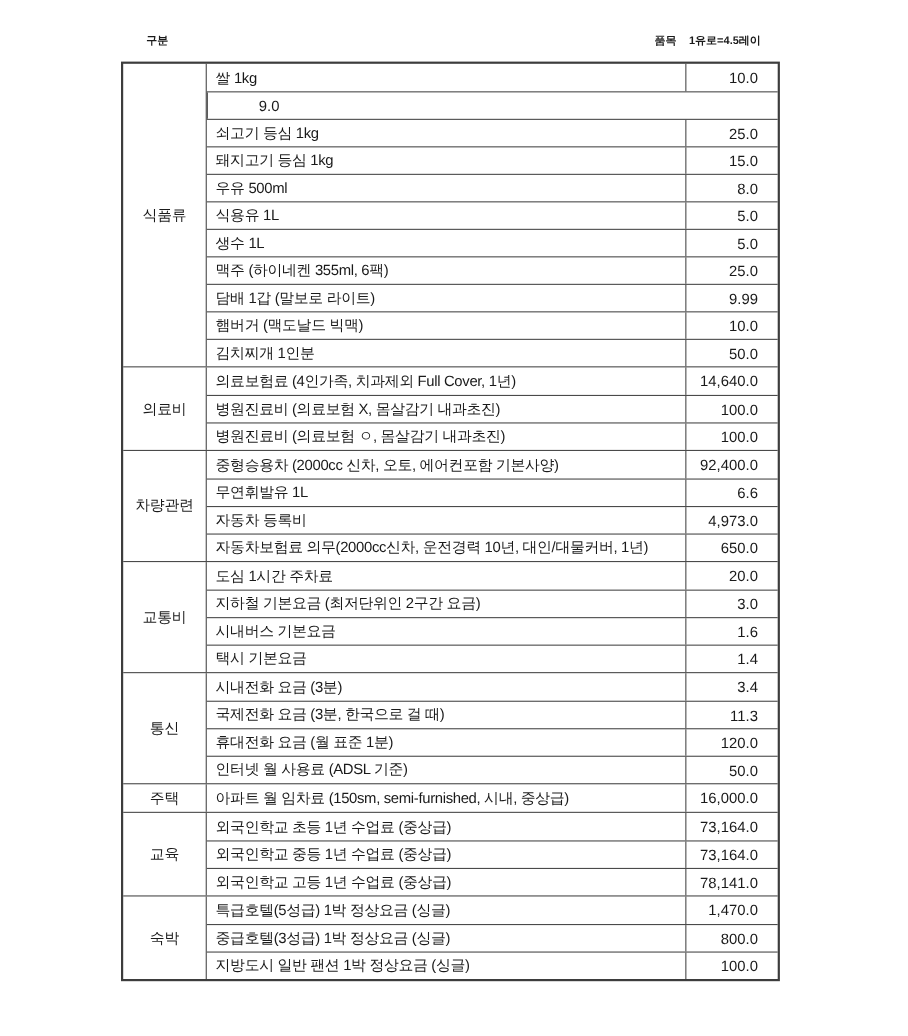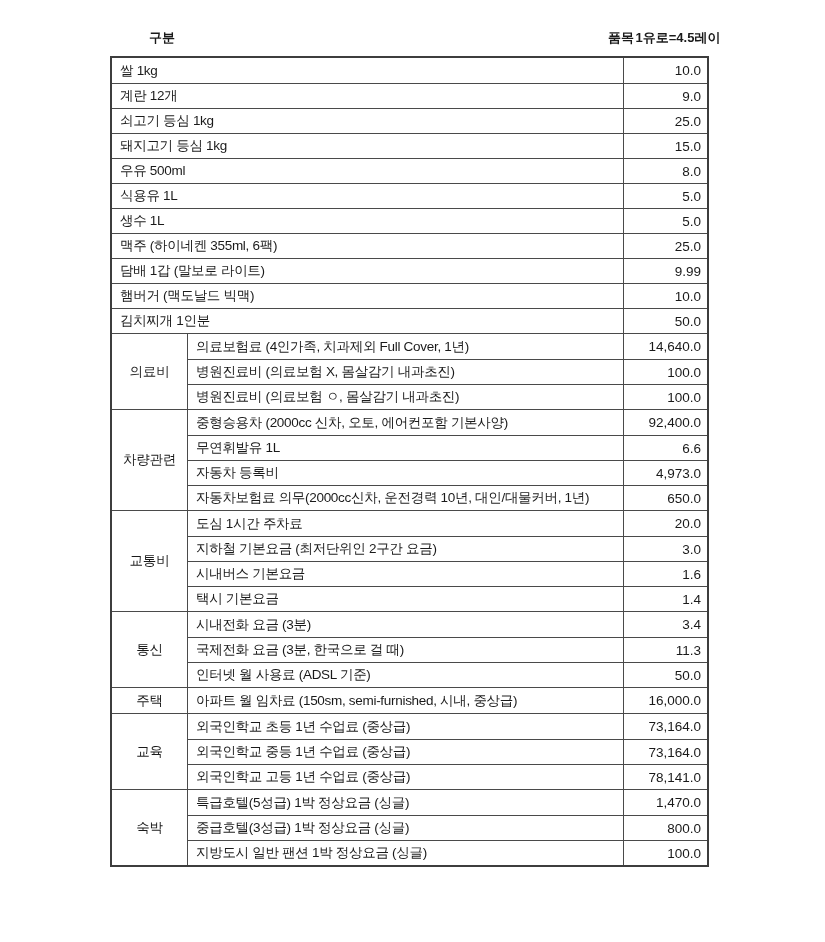--- a/index.html
+++ b/index.html
@@ -10,24 +10,24 @@
     color: #1a1a1a;
   }
   .canvas {
     position: relative;
     width: 825px; height: 942px;
     background: #ffffff;
     overflow: hidden;
   }
   .header-row {
     position: absolute;
-    top: 29px; left: 123px; width: 599px;
+    top: 29px; left: 104px; width: 599px;
     display: flex;
     font-weight: 700;
-    font-size: 13px;
+    font-size: 10px;
     line-height: 18px;
   }
   .h-cat  { width: 78px; text-align: center; }
   .h-item { flex: 1; text-align: right; }
   .h-rate { width: 88px; display: flex; justify-content: center; white-space: nowrap; }
   .table {
     position: absolute;
     top: 56px; left: 110px; width: 599px;
     border: 2px solid #3d3d3d;
     background: #ffffff;
@@ -50,44 +50,44 @@
     padding-left: 8px;
     font-size: 13.5px;
     letter-spacing: -0.3px;
     white-space: nowrap;
     overflow: hidden;
   }
   .value-cell {
     width: 84px;
     border-left: 1px solid #4a4a4a;
     display: flex; align-items: center; justify-content: flex-end;
-    padding-right: 6px;
+    padding-right: 18px;
     font-size: 13.5px;
   }
 </style>
 </head>
 <body>
 
 <div class="canvas">
 
   <div class="header-row">
     <div class="h-cat">구분</div>
     <div class="h-item">품목</div>
     <div class="h-rate">1유로=4.5레이</div>
   </div>
 
   <div class="table">
       <div class="cat-block">
+        <div class="cat-cell">식품류</div>
         <div class="rows">
           <div class="row">
             <div class="item-cell">쌀 1kg</div>
             <div class="value-cell">10.0</div>
           </div>
           <div class="row">
-            <div class="item-cell">계란 12개</div>
             <div class="value-cell">9.0</div>
           </div>
           <div class="row">
             <div class="item-cell">쇠고기 등심 1kg</div>
             <div class="value-cell">25.0</div>
           </div>
           <div class="row">
             <div class="item-cell">돼지고기 등심 1kg</div>
             <div class="value-cell">15.0</div>
           </div>
@@ -185,20 +185,24 @@
         <div class="rows">
           <div class="row">
             <div class="item-cell">시내전화 요금 (3분)</div>
             <div class="value-cell">3.4</div>
           </div>
           <div class="row">
             <div class="item-cell">국제전화 요금 (3분, 한국으로 걸 때)</div>
             <div class="value-cell">11.3</div>
           </div>
           <div class="row">
+            <div class="item-cell">휴대전화 요금 (월 표준 1분)</div>
+            <div class="value-cell">120.0</div>
+          </div>
+          <div class="row">
             <div class="item-cell">인터넷 월 사용료 (ADSL 기준)</div>
             <div class="value-cell">50.0</div>
           </div>
         </div>
       </div>
       <div class="cat-block">
         <div class="cat-cell">주택</div>
         <div class="rows">
           <div class="row">
             <div class="item-cell">아파트 월 임차료 (150sm, semi-furnished, 시내, 중상급)</div>

